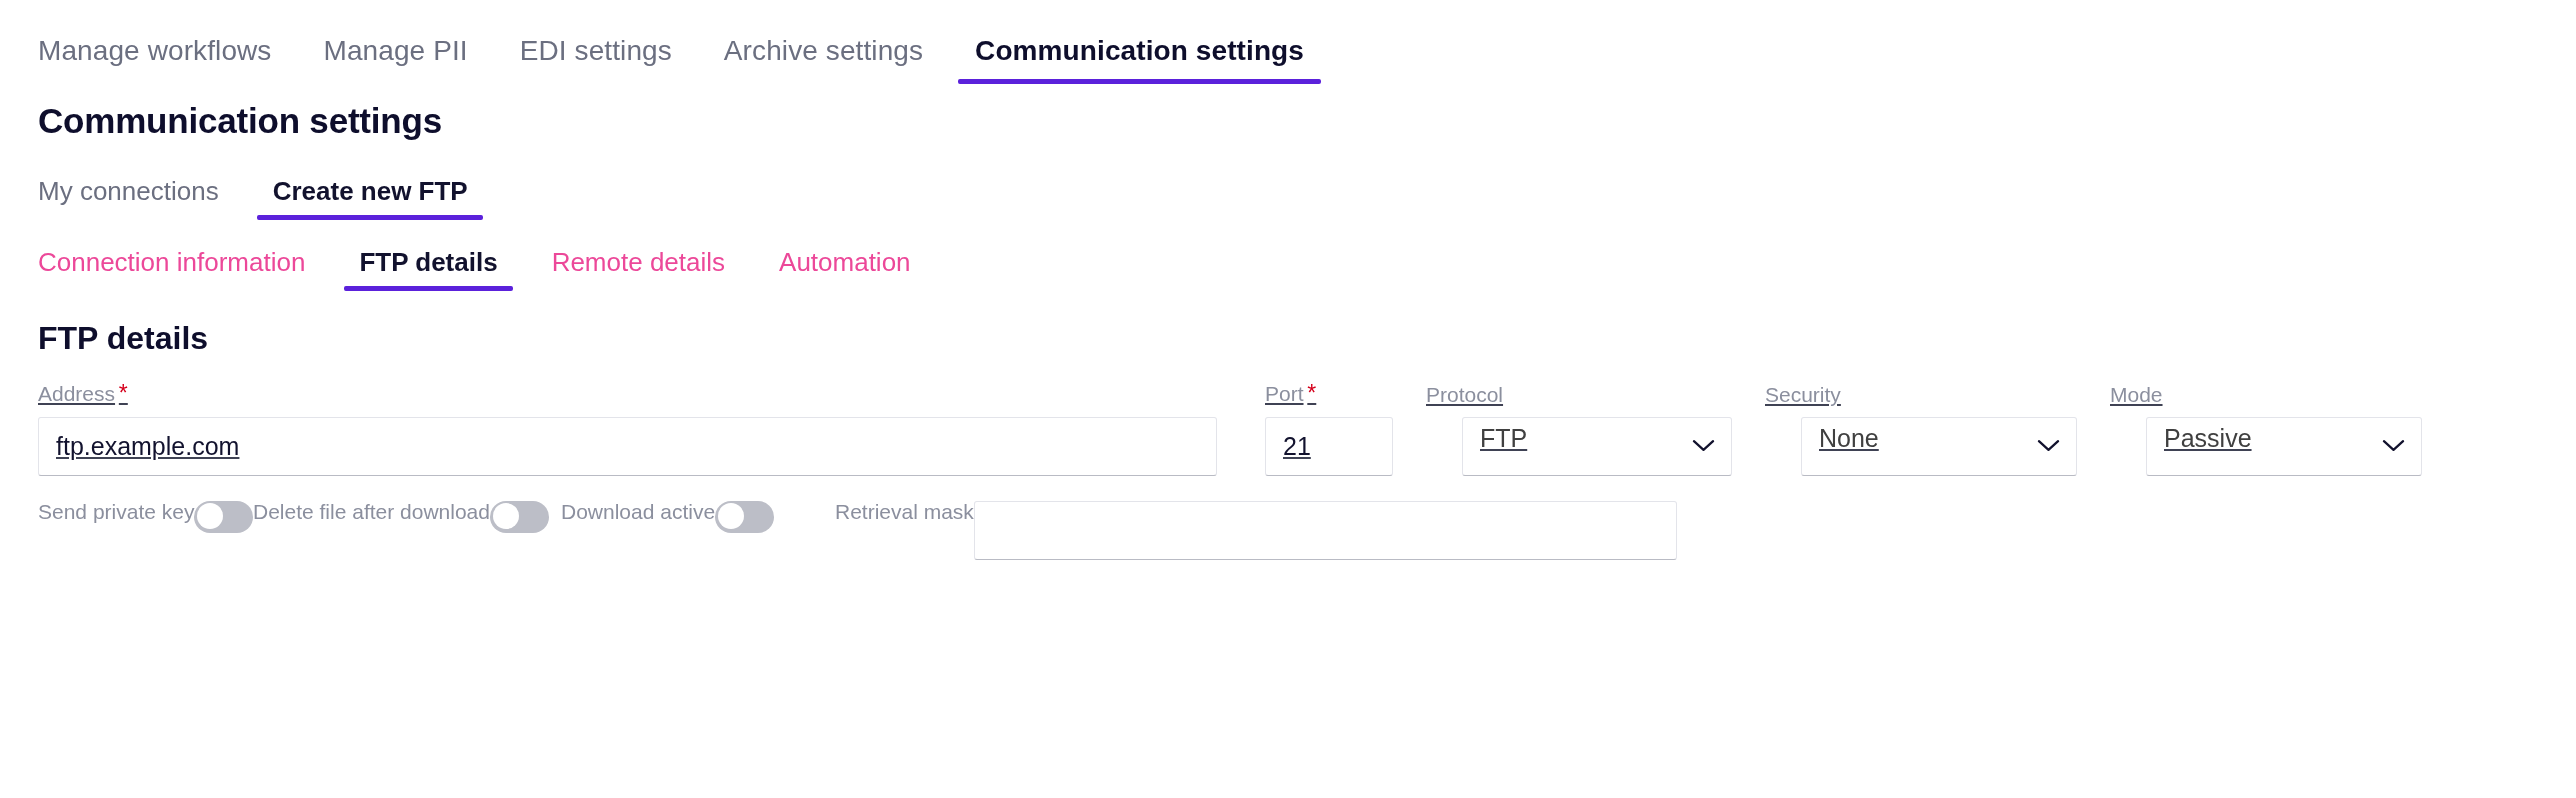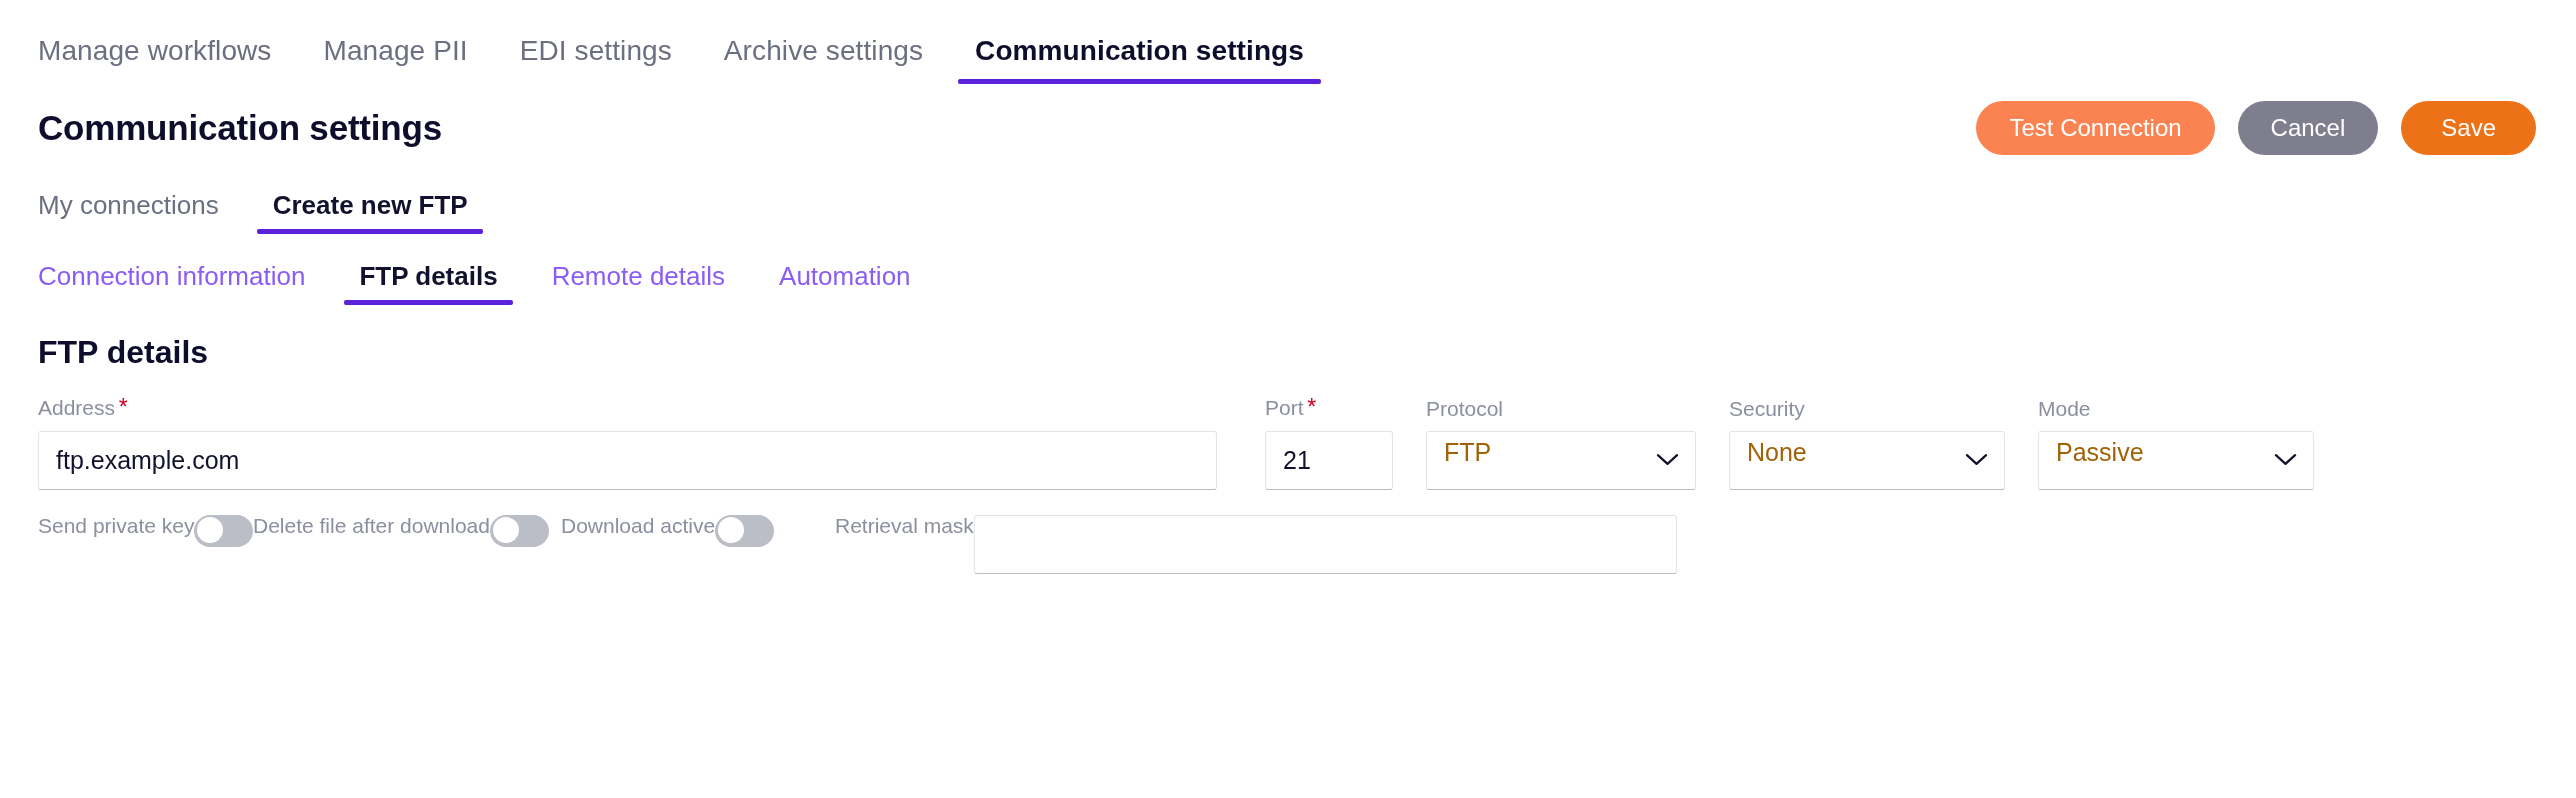--- a/index.html
+++ b/index.html
@@ -123,21 +123,21 @@
     display: flex;
     align-items: flex-end;
     padding: 0 0 0 38px;
     margin-top: 17px;
     height: 54px;
     box-sizing: border-box;
   }
   .sect-nav-item {
     position: relative;
     font-size: 26px;
-    color: #8b5cf6;
+    color: #ec4899;
     padding-bottom: 13.4px;
     margin-right: 54px;
     white-space: nowrap;
     cursor: pointer;
   }
   .sect-nav-item.active {
     color: #12122e;
     font-weight: 600;
   }
   .sect-nav-item.active::after {
@@ -160,21 +160,21 @@
   }
 
   .form-row {
     display: flex;
     align-items: flex-end;
     padding: 0 0 0 38px;
     margin-top: 25px;
     box-sizing: border-box;
   }
 
-  .field { display: flex; flex-direction: column; }
+  .field { display: flex; flex-direction: column; text-decoration: underline; }
   .field-label {
     font-size: 21px;
     color: #8b8f9e;
     margin-bottom: 11.5px;
     white-space: nowrap;
     line-height: 1;
   }
   .req { color: #d5001c; font-size: 23px; margin-left: 3.8px; }
 
   .text-input {
@@ -194,25 +194,26 @@
 
   .select-wrap { position: relative; }
   .select-box {
     box-sizing: border-box;
     height: 59px;
     border: 1px solid #e3e4ea;
     border-bottom-color: #b9bbc4;
     border-radius: 2.9px;
     background: #ffffff;
     font-size: 25px;
-    color: #a16207;
+    color: #404040;
     padding: 0 44px 16px 17px;
     display: flex;
     align-items: center;
     cursor: pointer;
+    margin-left: 36px;
   }
   .chev {
     position: absolute;
     right: 17px;
     top: 50%;
     transform: translateY(-50%);
     pointer-events: none;
     display: block;
   }
 
@@ -300,25 +301,20 @@
   <div class="top-nav-item">
     <span>Archive settings</span>
   </div>
   <div class="top-nav-item active">
     <span>Communication settings</span>
   </div>
 </div>
 
 <div class="title-row">
   <div class="page-title">Communication settings</div>
-  <div class="action-buttons">
-    <button class="btn btn-test">Test Connection</button>
-    <button class="btn btn-cancel">Cancel</button>
-    <button class="btn btn-save">Save</button>
-  </div>
 </div>
 
 <div class="sub-nav">
   <div class="sub-nav-item">
     <span>My connections</span>
   </div>
   <div class="sub-nav-item active">
     <span>Create new FTP</span>
   </div>
 </div>

